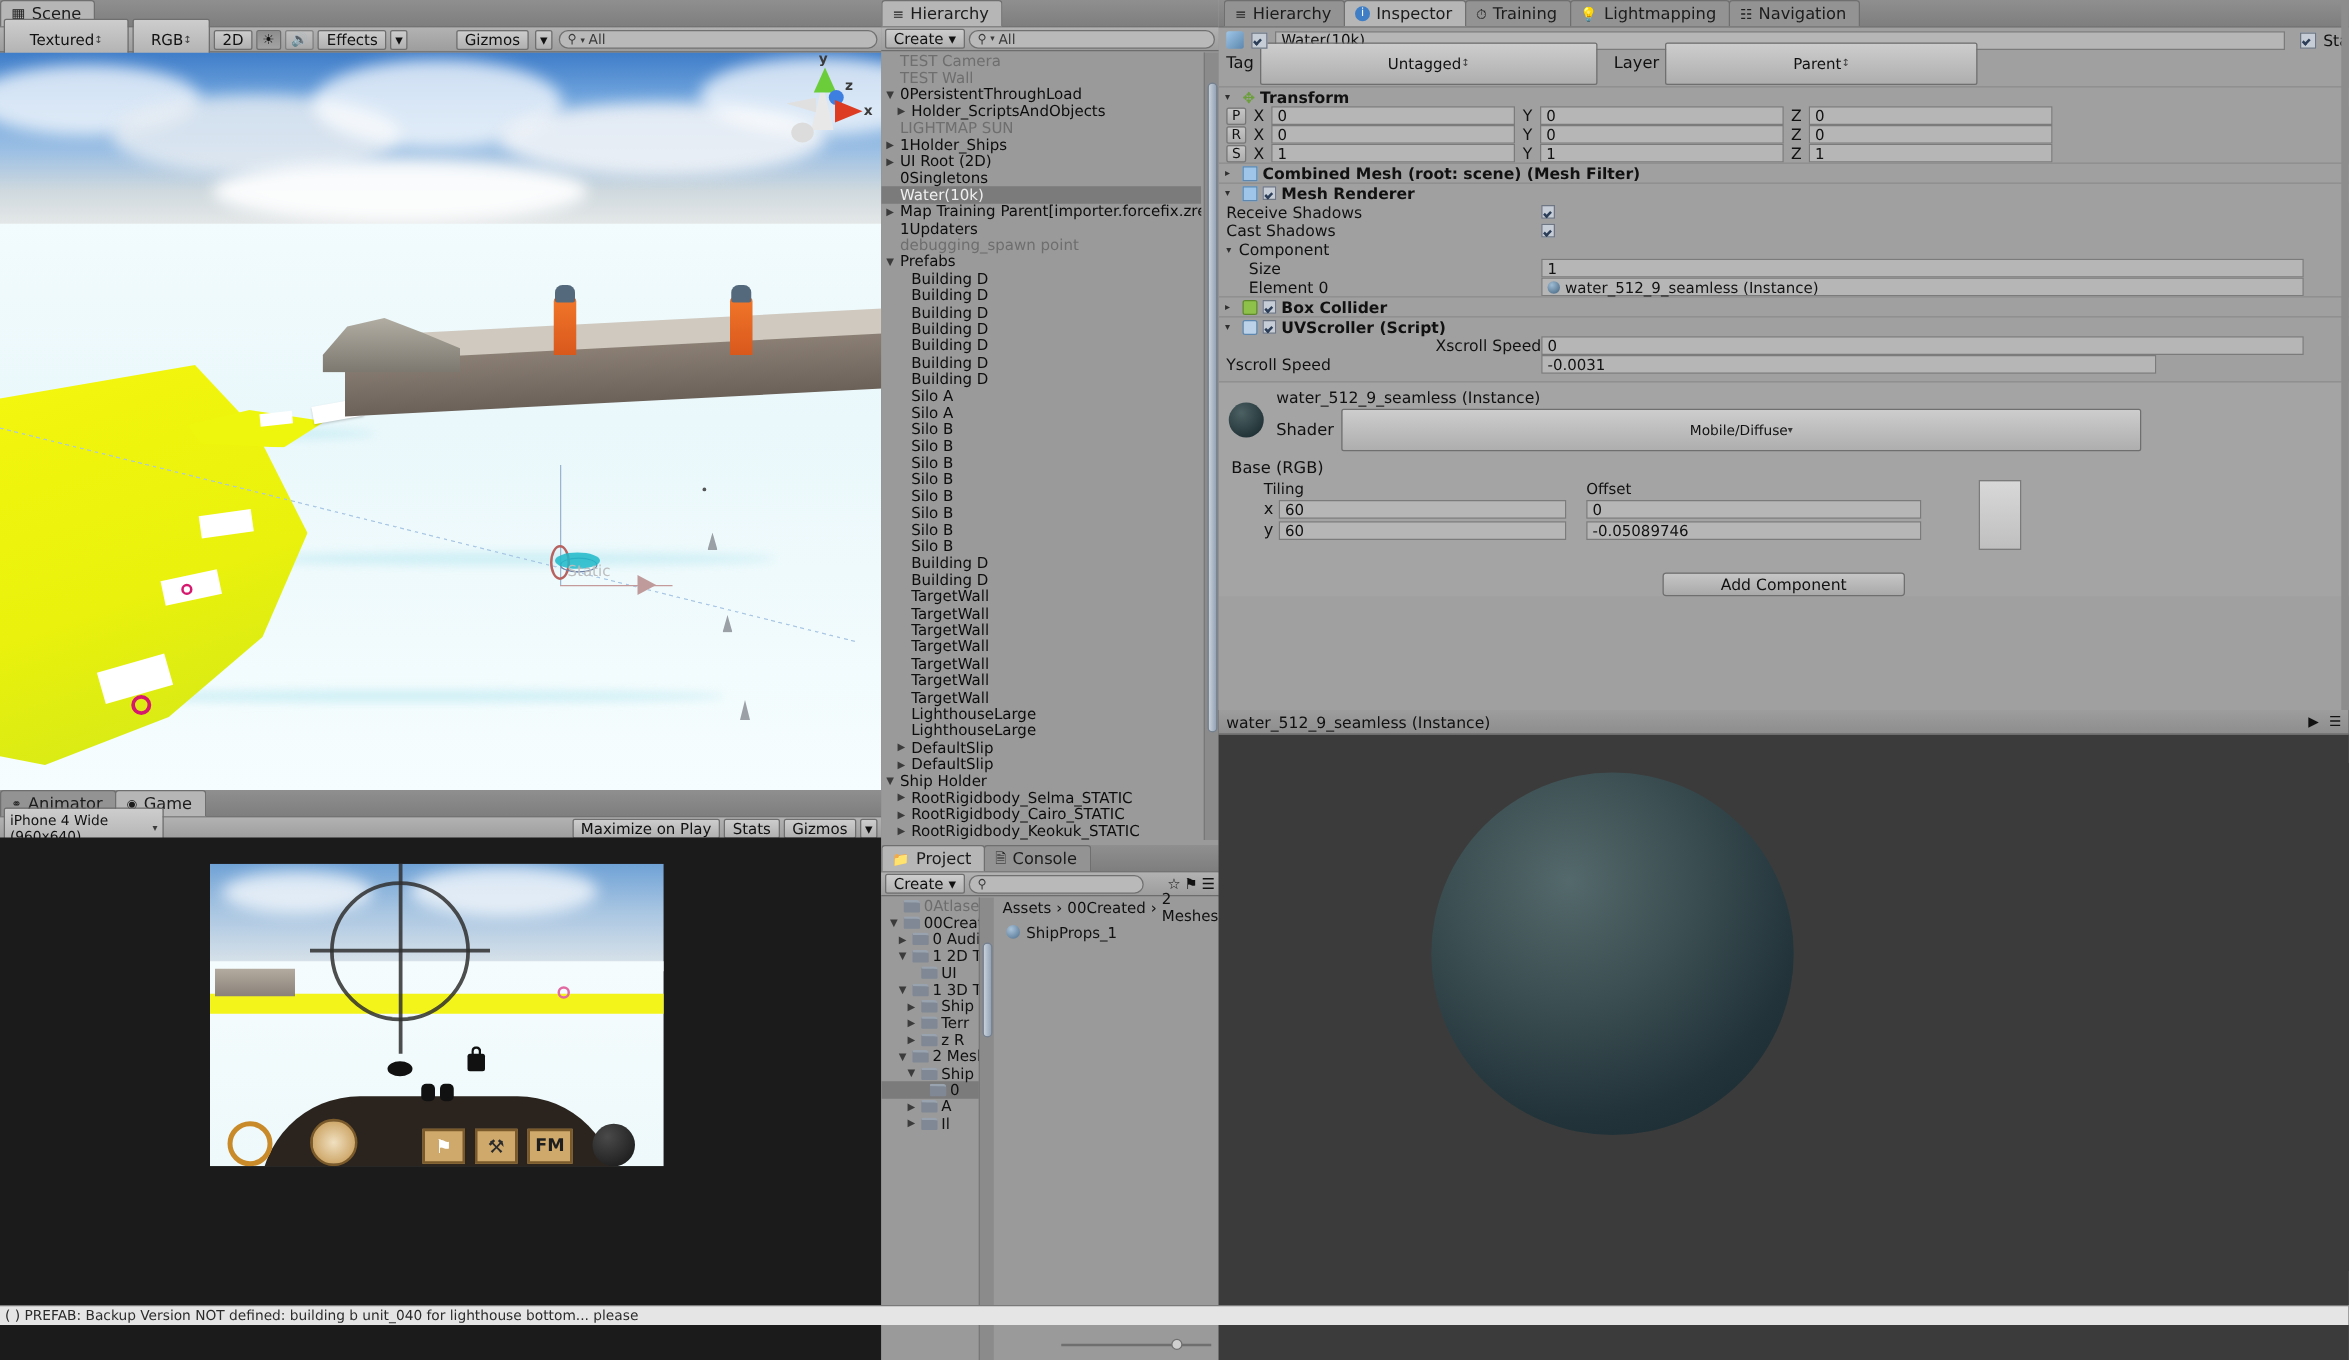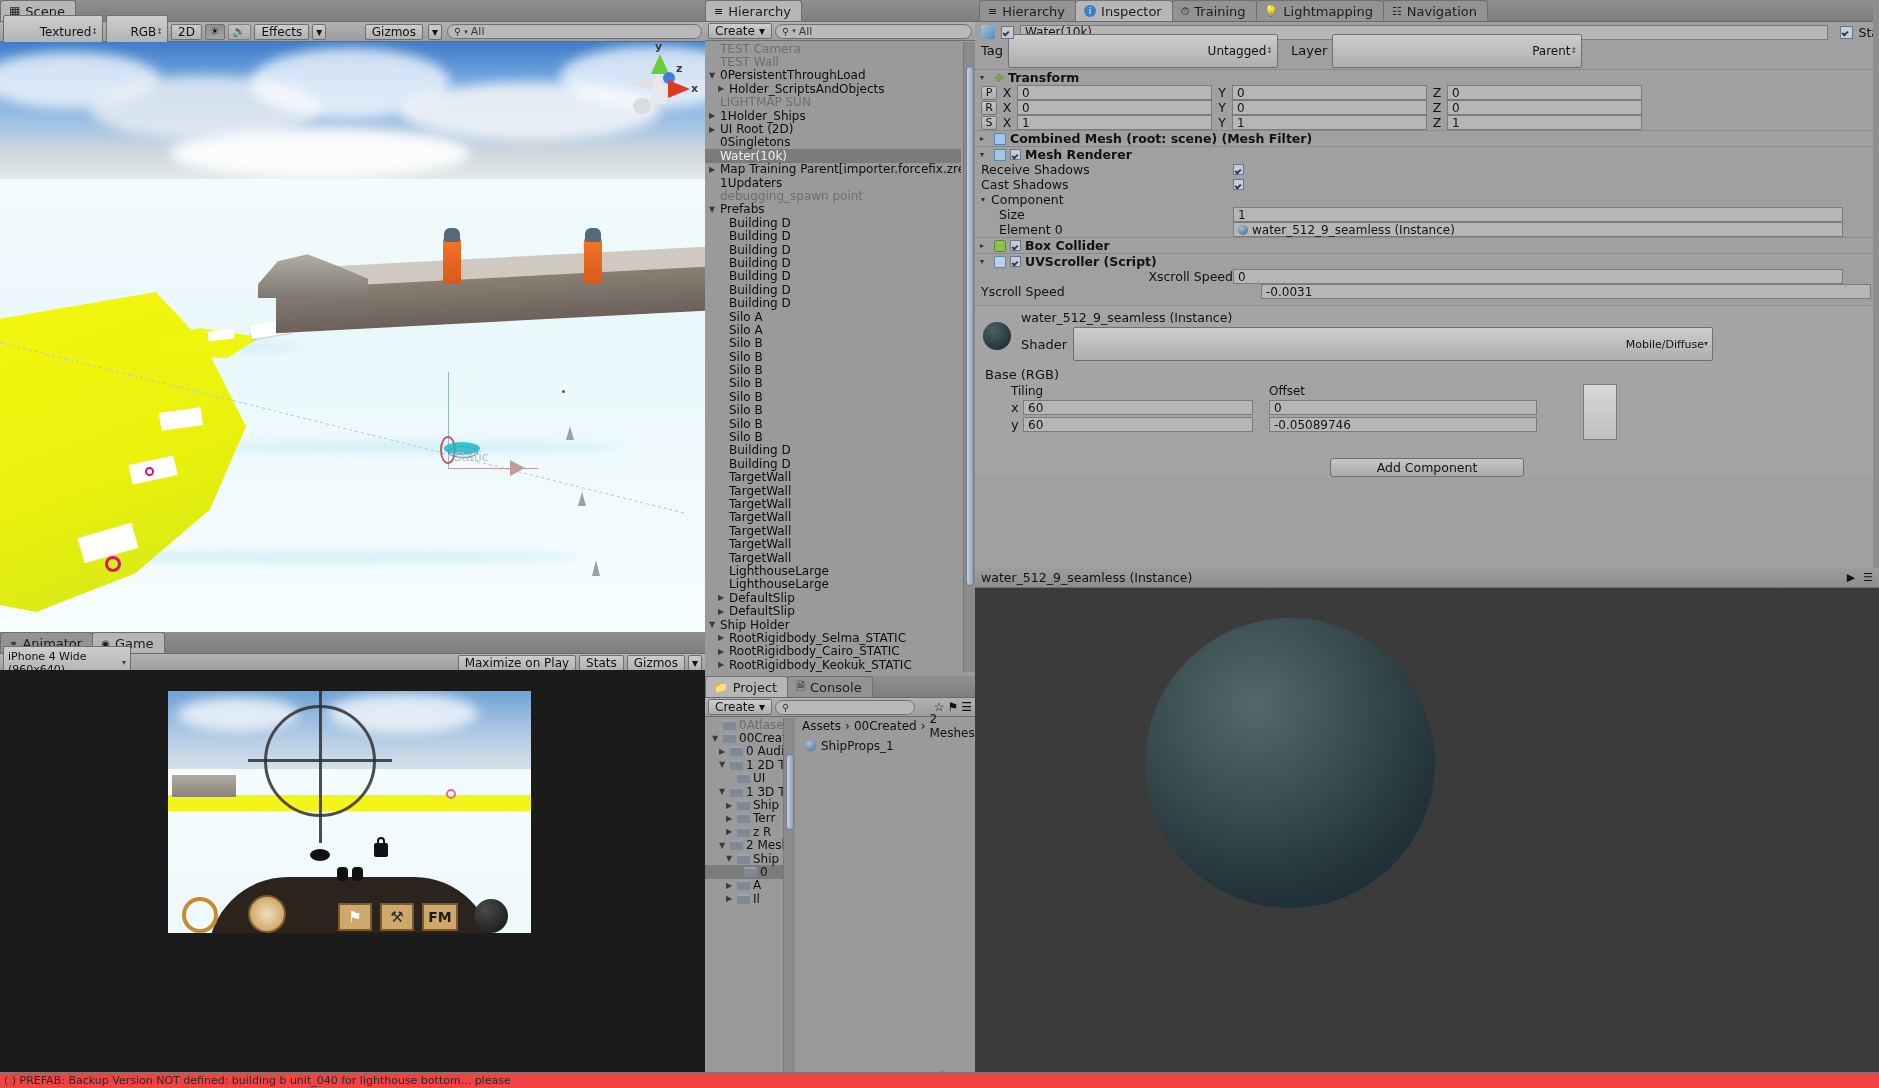--- a/index.html
+++ b/index.html
@@ -14,21 +14,21 @@
   .tab { height:21px; padding:0 10px 0 8px; display:flex; align-items:center; gap:5px;
          font-size:13px; color:#1c1c1c; background:#939393; border:1px solid #6f6f6f;
          border-bottom:none; border-radius:3px 3px 0 0; margin-right:-1px; white-space:nowrap;}
   .tab.active { background:#b6b6b6; }
   .toolbar { height:20px; background:linear-gradient(#b2b2b2,#9d9d9d);
              border-bottom:1px solid #6d6d6d; display:flex; align-items:center; gap:3px; padding:0 3px; }
   .tbtn { height:16px; padding:0 6px; display:flex; align-items:center; font-size:12px;
           background:linear-gradient(#cdcdcd,#b0b0b0); border:1px solid #6f6f6f; border-radius:2px;
           white-space:nowrap; }
   .tbtn.pressed { background:linear-gradient(#8e8e8e,#a3a3a3); }
-  .drop { height:16px; display:flex; align-items:center; justify-content:flex-end;
+  .drop { height:16px; display:flex; align-items:center; justify-content:center;
           background:linear-gradient(#cdcdcd,#aeaeae); border:1px solid #6f6f6f; border-radius:2px;
           font-size:12px; padding:16px 4px; }
   .drop .ar { font-size:8px; line-height:8px; opacity:.75; }
   .searchfield { height:15px; border:1px solid #707070; border-radius:8px;
           background:#b9b9b9; display:flex; align-items:center; padding:0 6px; font-size:11px; color:#3a3a3a; gap:3px;}
   .mini { font-size:11px; }
 
   
   #sceneView { left:0; top:0; width:705px; height:632px; }
   #sceneCanvas { position:absolute; left:0; top:42px; width:705px; height:590px; overflow:hidden; }
@@ -86,22 +86,22 @@
   
   #preview { left:975px; top:568px; width:904px; height:520px; background:#3a3a3a; }
   #previewHdr { position:absolute; left:0; top:0; width:904px; height:20px;
      background:linear-gradient(#9d9d9d,#8d8d8d); border-bottom:1px solid #6d6d6d;
      display:flex; align-items:center; font-size:12.5px; padding:0 6px; }
   #previewBody { position:absolute; left:0; top:20px; width:904px; height:500px; background:#3b3b3b; }
   .sphere { position:absolute; left:170px; top:30px; width:290px; height:290px; border-radius:50%;
      background:radial-gradient(circle at 38% 30%, #54696b 0%, #3c4f52 35%, #22343a 70%, #16252b 100%); }
 
   
-  #status { position:absolute; left:0; top:1072px; width:1879px; height:16px;
-     background:#ef4444; border-top:1px solid #7a7a7a; font-size:11px; color:#2a2a2a;
+  #status { position:absolute; left:0; top:1044px; width:1879px; height:16px;
+     background:#e5e5e5; border-top:1px solid #7a7a7a; font-size:11px; color:#2a2a2a;
      display:flex; align-items:center; padding-left:4px; overflow:hidden; white-space:nowrap;}
   
   .edgeStrip { position:absolute; right:0; top:0; width:6px; height:568px; background:#8d8d8d; }
 </style>
 </head>
 <body>
 
 <div class="root">
 
   <div class="panel" id="sceneView">
@@ -778,21 +778,21 @@
         <span>UVScroller (Script)</span>
       </div>
       <div class="irow">
         <span style="width:252px;text-align:right;">Xscroll Speed</span>
         <div class="ifield" style="width:610px;">
           <span>0</span>
         </div>
       </div>
       <div class="irow">
         <span style="width:252px;">Yscroll Speed</span>
-        <div class="ifield" style="width:610px;margin-left:28px;">
+        <div class="ifield" style="width:492px;">
           <span>-0.0031</span>
         </div>
       </div>
 
       <div style="margin-top:6px;border-top:1px solid #8b8b8b;background:#a4a4a4;">
         <div style="display:flex;align-items:center;gap:10px;padding:4px 0 0 8px;">
           <span style="display:inline-block;width:28px;height:28px;border-radius:50%;background:radial-gradient(circle at 36% 30%,#4c6163,#2a3c40 60%,#16252b 100%);"></span>
           <div>
             <div style="font-size:12.5px;">water_512_9_seamless (Instance)</div>
             <div style="display:flex;align-items:center;gap:6px;margin-top:2px;">

